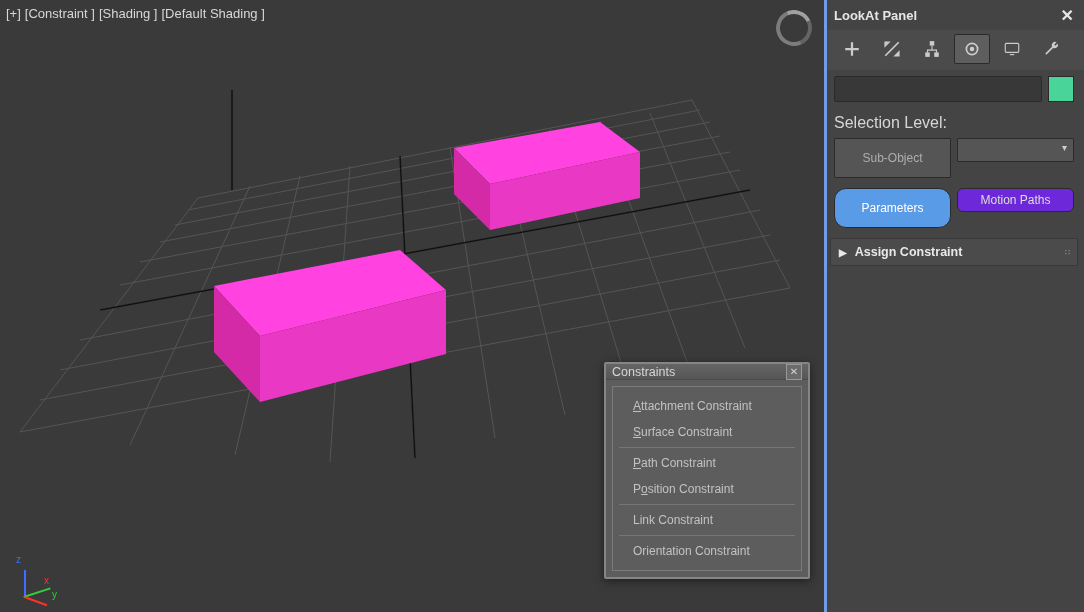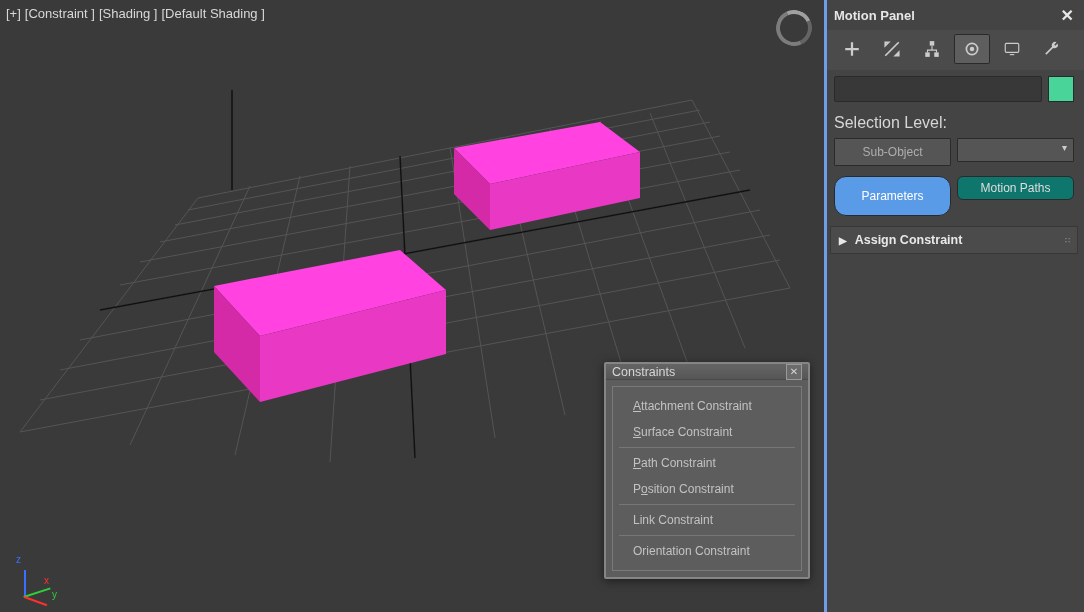--- a/index.html
+++ b/index.html
@@ -144,21 +144,21 @@
   font-size: 16px;
 }
 
 .row-twofields {
   display: flex;
   gap: 6px;
   padding: 0 10px 10px 10px;
 }
 .subobj-btn {
   flex: 1;
-  height: 28px;
+  height: 40px;
   background: #555;
   border: 1px solid #2a2a2a;
   color: #aeaeae;
   font-size: 12px;
   border-radius: 1px;
   cursor: pointer;
   display:flex; align-items:center; justify-content:center;
 }
 .dropdown-empty {
   flex: 1;
@@ -185,21 +185,21 @@
   border: 1px solid #2a2a2a;
   color: #fff;
   font-size: 12px;
   border-radius:12px;
   cursor:pointer;
   display:flex; align-items:center; justify-content:center;
 }
 .btn-gray {
   flex: 1;
   height: 24px;
-  background: #0f766e;
+  background: #6d28d9;
   border: 1px solid #2a2a2a;
   color: #ddd;
   font-size: 12px;
   border-radius:6px;
   cursor:pointer;
   display:flex; align-items:center; justify-content:center;
 }
 
 .rollout {
   margin: 0 6px;
@@ -350,21 +350,21 @@
       <div class="yl">y</div>
     <div class="x"></div>
       <div class="xl">x</div>
   </div>
 </div>
 
 <div class="command-panel">
   <div class="cmd-border"></div>
 
   <div class="cmd-title">
-    <span>Motion Panel</span>
+    <span>LookAt Panel</span>
     <span class="close">✕</span>
   </div>
 
   <div class="cmd-tabs">
     <div class="cmd-tab">
       <svg viewBox="0 0 16 16">
           <path d="M7 2h2v5h5v2H9v5H7V9H2V7h5z" fill="#ccc"></path>
         </svg>
     </div>
     <div class="cmd-tab">

